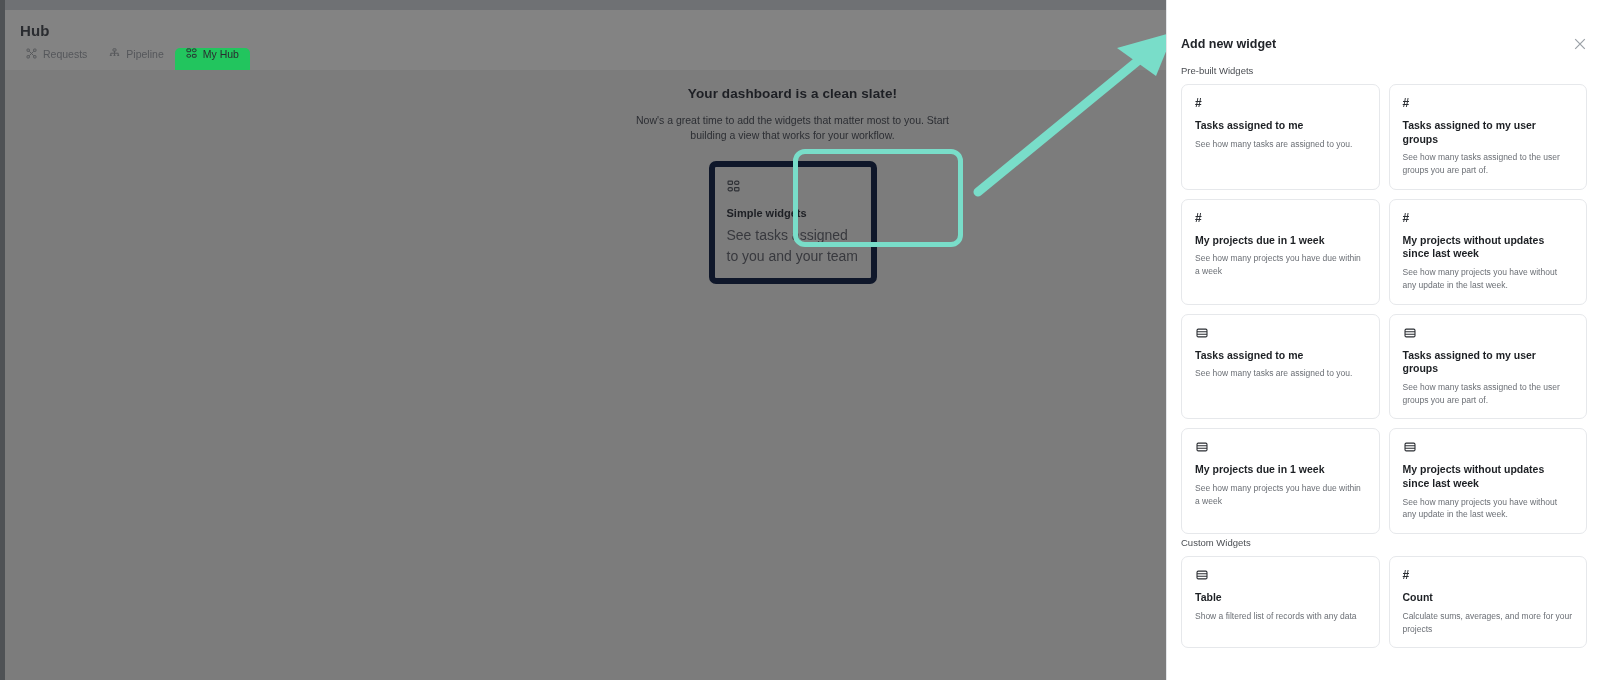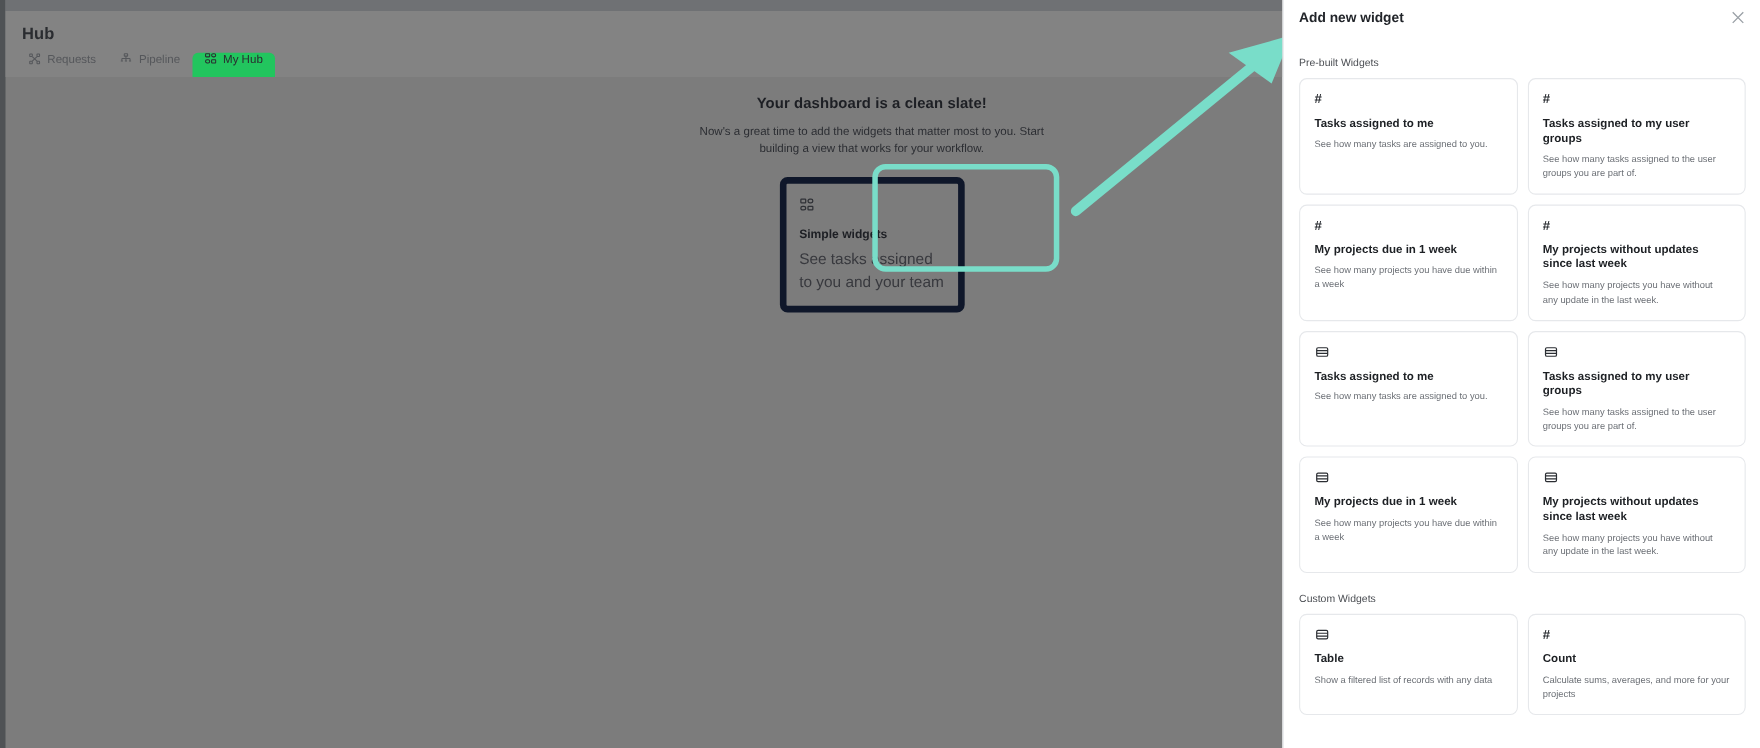--- a/index.html
+++ b/index.html
@@ -154,39 +154,40 @@
     position: absolute;
     right: 0; top: 0;
     width: 434px;
     height: 680px;
     background: #ffffff;
     border-left: 1px solid #e3e5e8;
   }
   #drawer-head {
     position: relative;
     height: 34px;
+    margin-top: 28px;
   }
   #drawer-title {
     position: absolute;
     left: 14px; top: 9px;
     font-size: 12.5px;
     font-weight: bold;
     color: #22252a;
   }
   #drawer-close {
     position: absolute;
     right: 12px; top: 8px;
     width: 16px; height: 16px;
     color: #9aa0a6;
     cursor: pointer;
   }
   .section-label {
     font-size: 9.5px;
     color: #4b4e53;
-    margin: 18px 0 8px 14px;
+    margin: 3px 0 8px 14px;
   }
   .cardgrid {
     display: grid;
     grid-template-columns: 1fr 1fr;
     gap: 9px;
     padding: 0 13px 0 14px;
   }
   .wcard {
     border: 1px solid #e6e8eb;
     border-radius: 7px;

